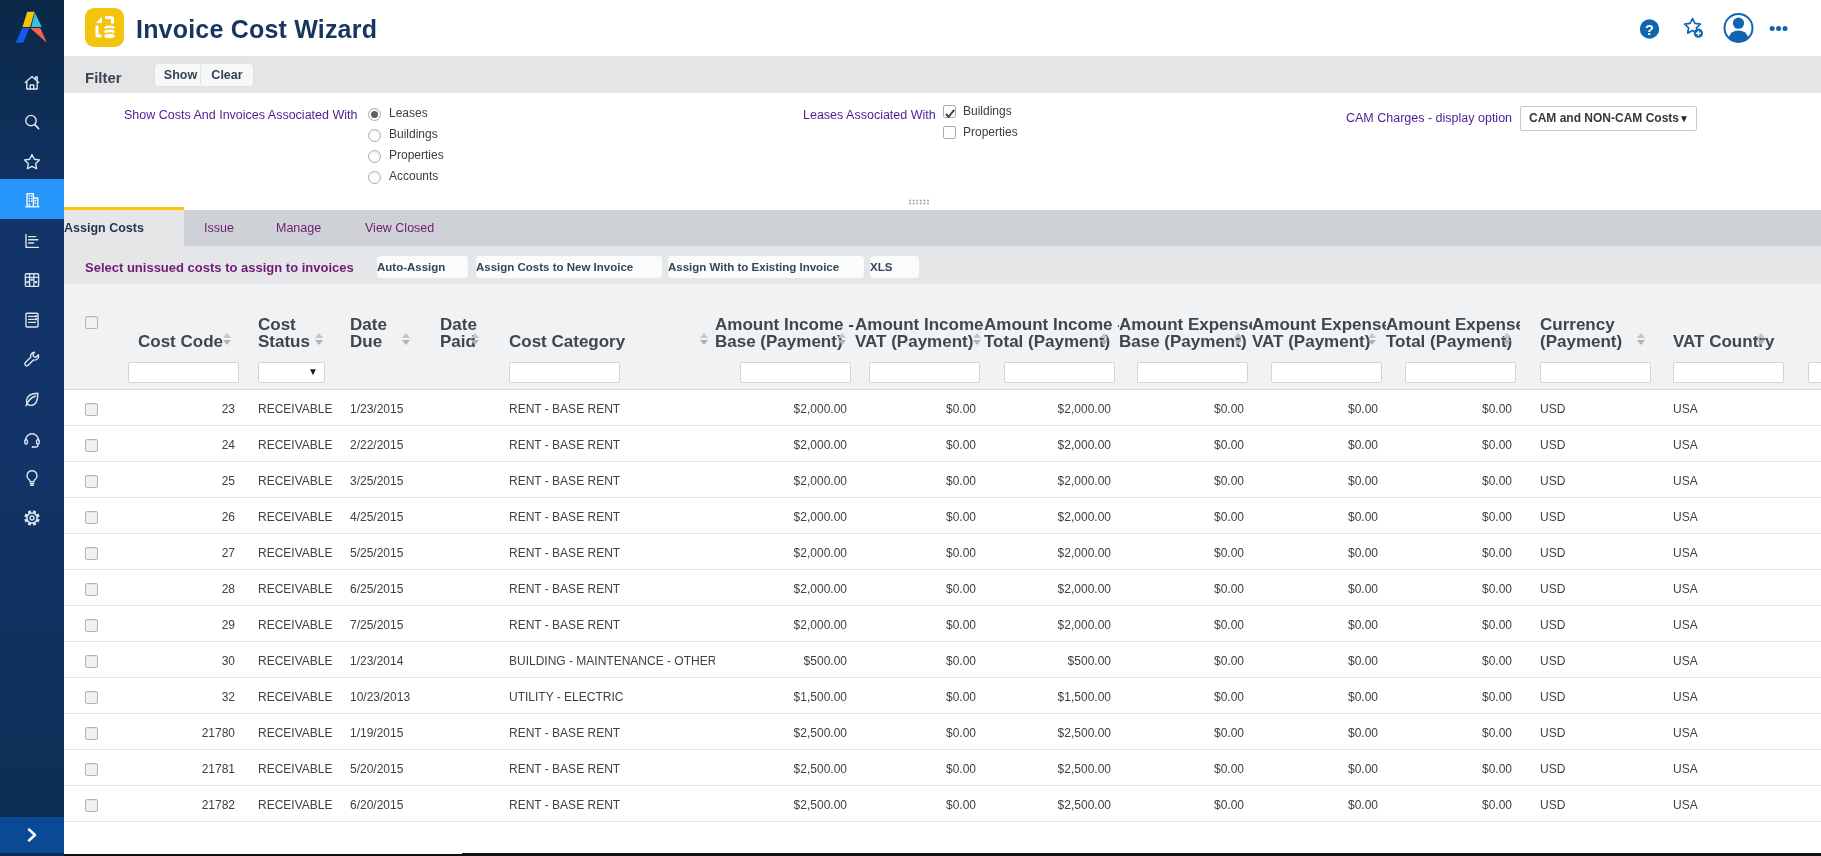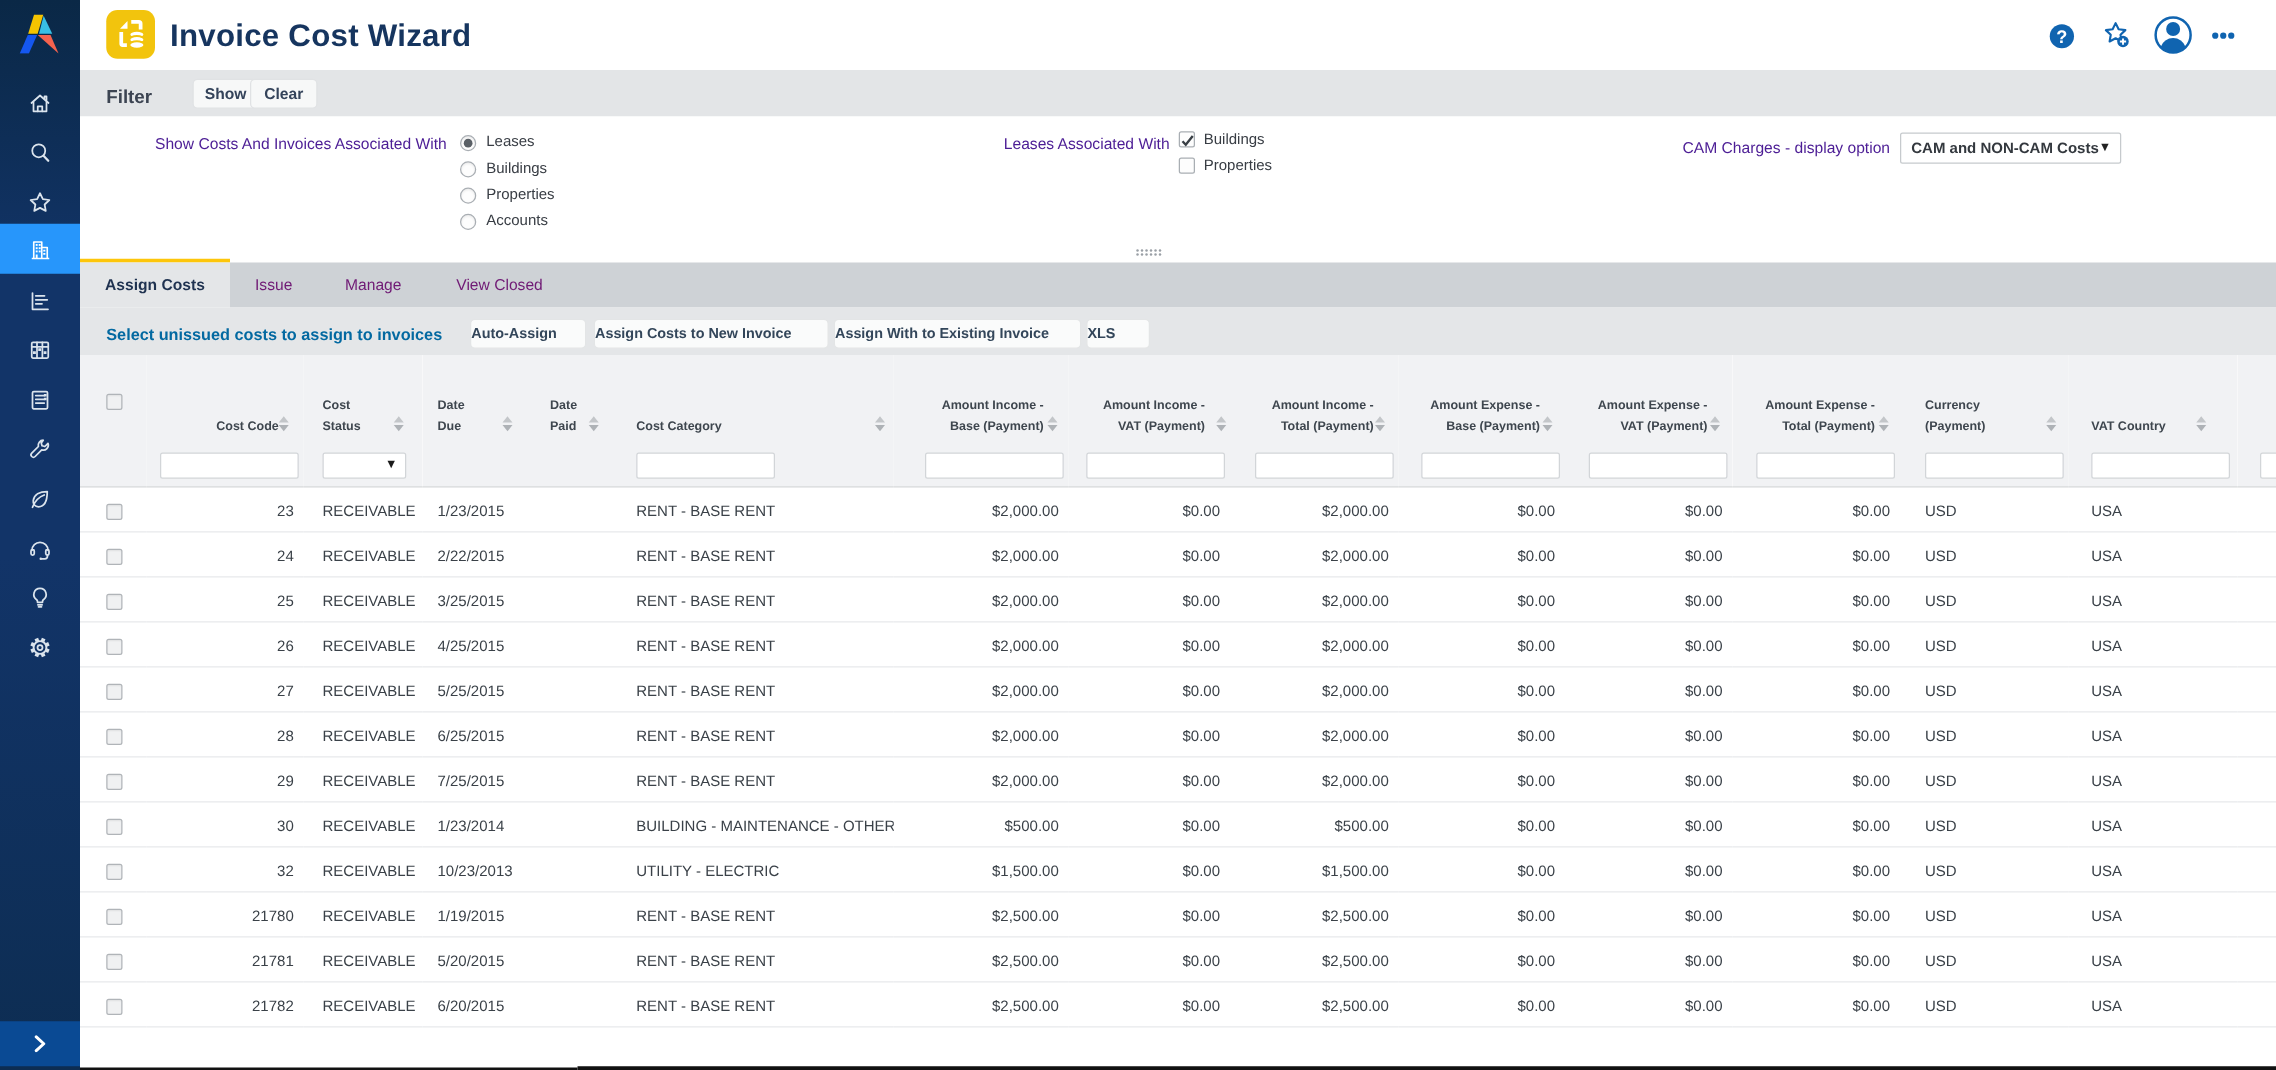--- a/index.html
+++ b/index.html
@@ -27,35 +27,35 @@
   box-shadow:inset 0 1px 2px rgba(0,0,0,.08)}
 .radio.on::after{content:"";position:absolute;left:2px;top:2px;width:7px;height:7px;border-radius:50%;background:#5a6066}
 .chk{position:absolute;width:13px;height:13px;border:1px solid #a9aeb3;border-radius:2px;background:#fdfdfd}
 .olabel{position:absolute;font-size:12px;color:#383d44;white-space:nowrap}
 #camsel{position:absolute;left:1520px;top:106px;width:177px;height:25px;background:#fff;border:1px solid #c6cacd;
   border-radius:2px;font-size:12px;font-weight:bold;color:#33383e;line-height:23px;padding:0 8px;white-space:nowrap;display:flex;justify-content:space-between;align-items:center}
 #camsel .car{font-size:10px;color:#222}
 
 #tabyellow{position:absolute;left:64px;top:207px;width:120px;height:3px;background:#fdc60b}
 #tabactive{position:absolute;left:64px;top:210px;width:120px;height:36px;background:#e4e6e8;
-  font-size:12.5px;font-weight:bold;color:#1f3250;text-align:center;line-height:36px}
+  font-size:12.5px;font-weight:bold;color:#1f3250;line-height:36px}
 #tabbar{position:absolute;left:184px;top:210px;width:1637px;height:36px;background:#ced2d6}
 .tab{position:absolute;top:210px;height:36px;line-height:36px;font-size:12.5px;color:#701a75}
 
 #toolbar{position:absolute;left:64px;top:246px;width:1757px;height:38px;background:#e4e6e8}
-#tbtext{position:absolute;left:85px;top:260px;font-size:13px;font-weight:bold;color:#0369a1}
+#tbtext{position:absolute;left:85px;top:260px;font-size:13px;font-weight:bold;color:#701a75}
 .tbbtn{position:absolute;top:255px;height:24px;background:#fafbfb;border:1px solid #e3e5e6;border-radius:4px;
   font-size:11.5px;font-weight:bold;color:#33465a;text-align:left;line-height:22px}
 
 #tablewrap{position:absolute;left:64px;top:284px;width:1757px;height:569px;overflow:hidden}
 thead th,thead td{background:#f1f2f4}
 .frow td{border-bottom:1px solid #d4d6d8}
 table{border-collapse:collapse;table-layout:fixed;width:1950px}
 td,th{font-size:12px;color:#3a4148;overflow:hidden;white-space:nowrap}
-th{font-size:10px;font-weight:bold;color:#3e464e;vertical-align:bottom;padding-bottom:6px;text-align:left;line-height:17px}
+th{font-size:17px;font-weight:bold;color:#3e464e;vertical-align:bottom;padding-bottom:6px;text-align:left;line-height:17px}
 thead td{height:33px}
 tbody td{height:36px;padding-top:3px;border-bottom:1px solid #e8e9eb;background:#fff}
 .num{text-align:right;padding-right:8px}
 th.num{padding-right:20px}
 .ccb{padding-left:21px}
 .tl{text-align:left}
 td.s,th.s{padding-left:15px}
 td.d,th.d{padding-left:12px}
 td.p,th.p{padding-left:12px}
 td.c,th.c{padding-left:17px}

